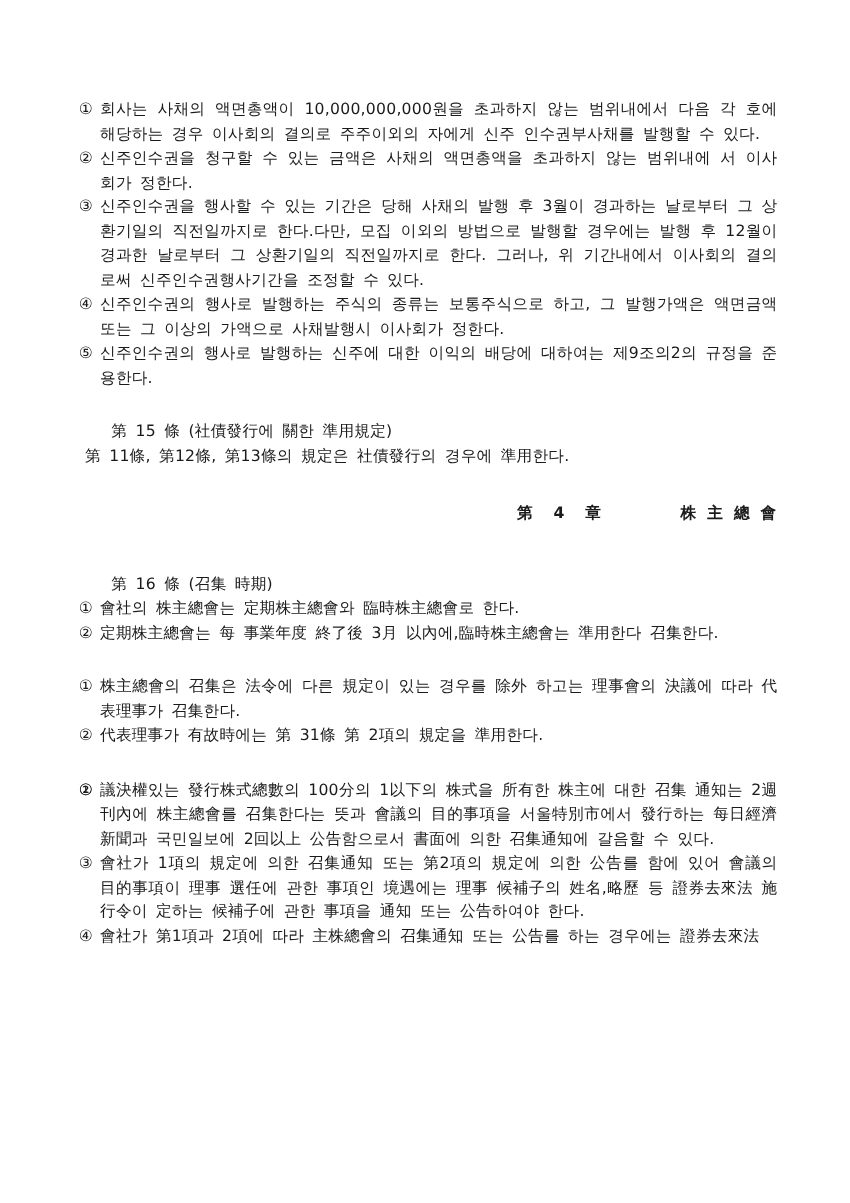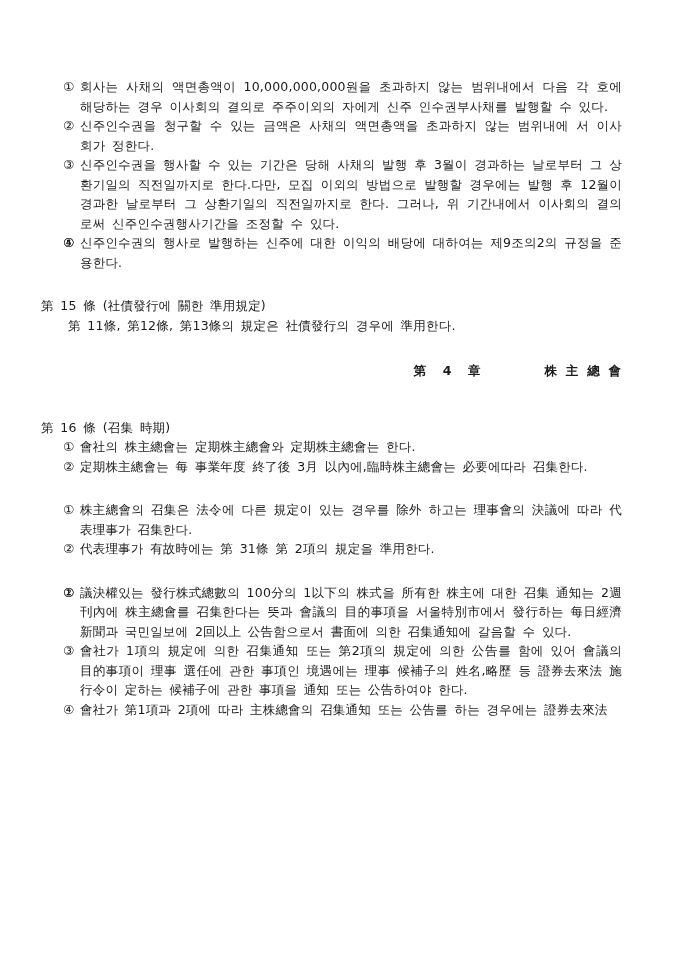--- a/index.html
+++ b/index.html
@@ -28,21 +28,21 @@
     left: 0;
     top: 0;
   }
   .subclause {
     margin-left: 17px;
     padding-left: 15px;
     text-indent: -15px;
     text-align: justify;
   }
   .article { margin-top: 24px; }
-  .article-title { text-align: left; }
+  .article-title { text-align: left; margin-left: 48px; }
   .article-body { padding-left: 27px; }
   .article-items { margin-left: 22px; }
   .chapter-heading {
     margin-top: 26px;
     margin-bottom: 37px;
     text-align: right;
     font-weight: bold;
     white-space: pre;
     letter-spacing: 1px;
   }
@@ -64,20 +64,21 @@
       <span>신주인수권을 청구할 수 있는 금액은 사채의 액면총액을 초과하지 않는 범위내에 서 이사회가 정한다.</span>
     </div>
 
     <div class="clause">
       <span class="marker">③</span>
       <span>신주인수권을 행사할 수 있는 기간은 당해 사채의 발행 후 3월이 경과하는 날로부터 그 상환기일의 직전일까지로 한다.다만, 모집 이외의 방법으로 발행할 경우에는 발행 후 12월이 경과한 날로부터 그 상환기일의 직전일까지로 한다. 그러나, 위 기간내에서 이사회의 결의로써 신주인수권행사기간을 조정할 수 있다.</span>
     </div>
 
     <div class="clause">
       <span class="marker">④</span>
+      <span>신주인수권의 행사로 발행하는 주식의 종류는 보통주식으로 하고, 그 발행가액은 액면금액 또는 그 이상의 가액으로 사채발행시 이사회가 정한다.</span>
     </div>
 
     <div class="clause">
       <span class="marker">⑤</span>
       <span>신주인수권의 행사로 발행하는 신주에 대한 이익의 배당에 대하여는 제9조의2의 규정을 준용한다.</span>
     </div>
 
   </section>
 
   <section class="article">
@@ -85,25 +86,25 @@
     <div class="article-body">第 11條, 第12條, 第13條의 規定은 社債發行의 경우에 準用한다.</div>
   </section>
 
   <div class="chapter-heading">第  4  章        株 主 總 會</div>
 
   <section class="article" style="margin-top:0;">
     <div class="article-title">第 16 條 (召集 時期)</div>
     <div class="article-items">
       <div class="clause">
         <span class="marker">①</span>
-        <span>會社의 株主總會는 定期株主總會와 定期株主總會는 한다.</span>
+        <span>會社의 株主總會는 定期株主總會와 臨時株主總會로 한다.</span>
       </div>
       <div class="clause">
         <span class="marker">②</span>
-        <span>定期株主總會는 每 事業年度 終了後 3月 以內에,臨時株主總會는 必要에따라 召集한다.</span>
+        <span>定期株主總會는 每 事業年度 終了後 3月 以內에,臨時株主總會는 準用한다 召集한다.</span>
       </div>
     </div>
   </section>
 
   <section class="article">
     <div class="article-items">
       <div class="clause">
         <span class="marker">①</span>
         <span>株主總會의 召集은 法令에 다른 規定이 있는 경우를 除外 하고는 理事會의 決議에 따라 代表理事가 召集한다.</span>
       </div>

